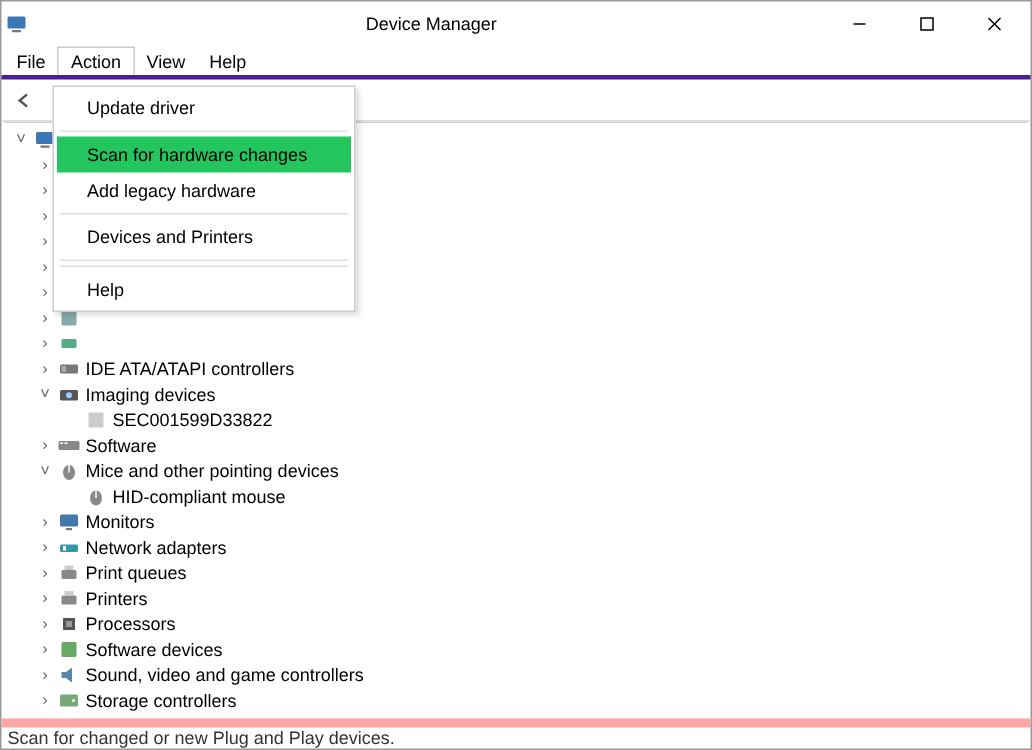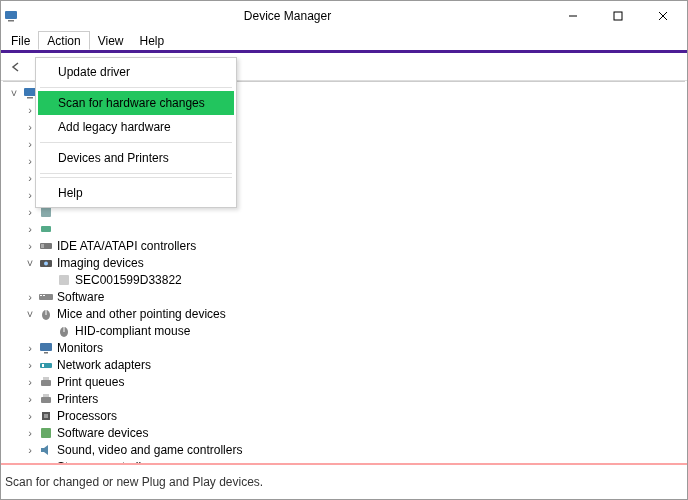--- a/index.html
+++ b/index.html
@@ -31,21 +31,21 @@
 
 .node { display: flex; align-items: center; height: 17px; padding-right: 8px; }
 .node .tw { width: 14px; text-align: center; color: #666; font-size: 11px; cursor: default; }
 .node .tw.none { visibility: hidden; }
 .node .ic { width: 16px; height: 16px; margin: 0 3px 0 1px; display: flex; align-items: center; justify-content: center; }
 .node .lbl.sel { background: #cce8ff; outline: 1px dotted #666; padding: 0 2px; }
 .lv0 { padding-left: 0px; }
 .lv1 { padding-left: 16px; }
 .lv2 { padding-left: 34px; }
 
-.status { height: 36px; border-top: 2px solid #fca5a5; padding: 2px 4px; display: flex; align-items: center; color: #333; }
+.status { height: 20px; border-top: 6px solid #fca5a5; padding: 2px 4px; display: flex; align-items: center; color: #333; }
 
 
 .svg { width: 16px; height: 16px; }
 </style>
 </head>
 <body>
 
 <div class="titlebar">
   <span class="icon">
     <svg class="svg" viewBox="0 0 16 16">

